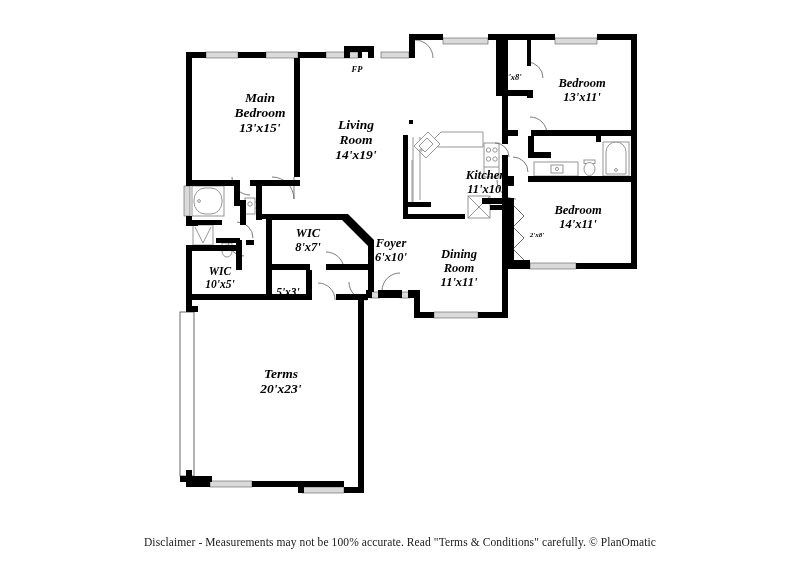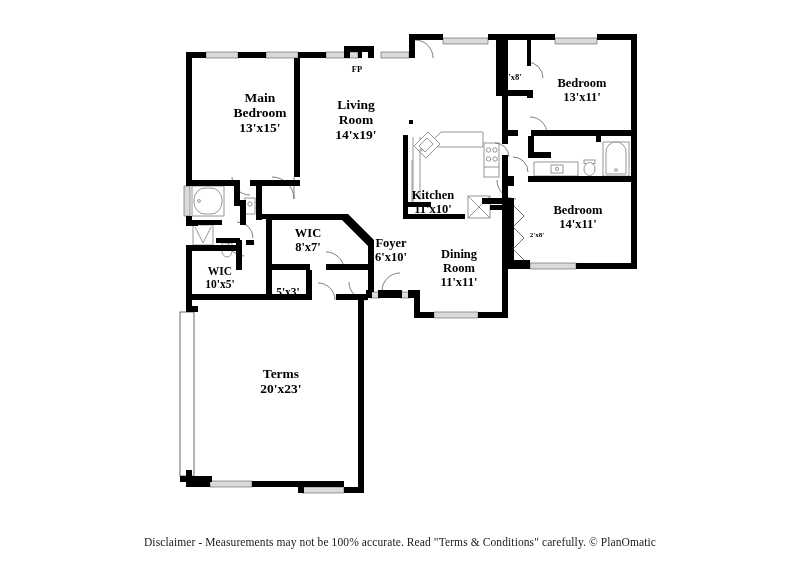--- a/index.html
+++ b/index.html
@@ -25,20 +25,21 @@
   .room-label {
     position: absolute;
     text-align: center;
     font-family: "Liberation Serif", "DejaVu Serif", serif;
     font-weight: bold;
     color: #000000;
     line-height: 1.12;
     white-space: nowrap;
     transform: translate(-50%, -50%);
     pointer-events: none;
+    font-style: italic;
   }
   .room-label .rname { display: block; }
   .room-label .rdim  { display: block; }
   .sz-lg  { font-size: 13.5px; }
   .sz-md  { font-size: 12.5px; }
   .sz-sm  { font-size: 11.5px; }
   .sz-xs  { font-size: 8.5px; }
   .sz-xxs { font-size: 7px; margin-left: 24px; }
   #disclaimer {
     position: absolute;
@@ -317,38 +318,38 @@
     </g>
 
   </svg>
 
   <div class="room-label sz-lg" style="left:236px; top:113px;margin-left:24px;">
     <span class="rname">Main</span>
     <span class="rname">Bedroom</span>
     <span class="rdim">13'x15'</span>
   </div>
 
-  <div class="room-label sz-lg" style="left:356px; top:120px;">
+  <div class="room-label sz-lg" style="left:356px; top:140px;">
     <span class="rname">Living</span>
     <span class="rname">Room</span>
     <span class="rdim">14'x19'</span>
   </div>
 
 
   <div class="room-label sz-md" style="left:582px; top:90px;">
     <span class="rname">Bedroom</span>
     <span class="rdim">13'x11'</span>
   </div>
 
   <div class="room-label sz-md" style="left:578px; top:217px;">
     <span class="rname">Bedroom</span>
     <span class="rdim">14'x11'</span>
   </div>
 
-  <div class="room-label sz-md" style="left:433px; top:182px;margin-top:20px;">
+  <div class="room-label sz-md" style="left:486px; top:182px;">
     <span class="rname">Kitchen</span>
     <span class="rdim">11'x10'</span>
   </div>
 
   <div class="room-label sz-md" style="left:459px; top:268px;">
     <span class="rname">Dining</span>
     <span class="rname">Room</span>
     <span class="rdim">11'x11'</span>
   </div>
 

